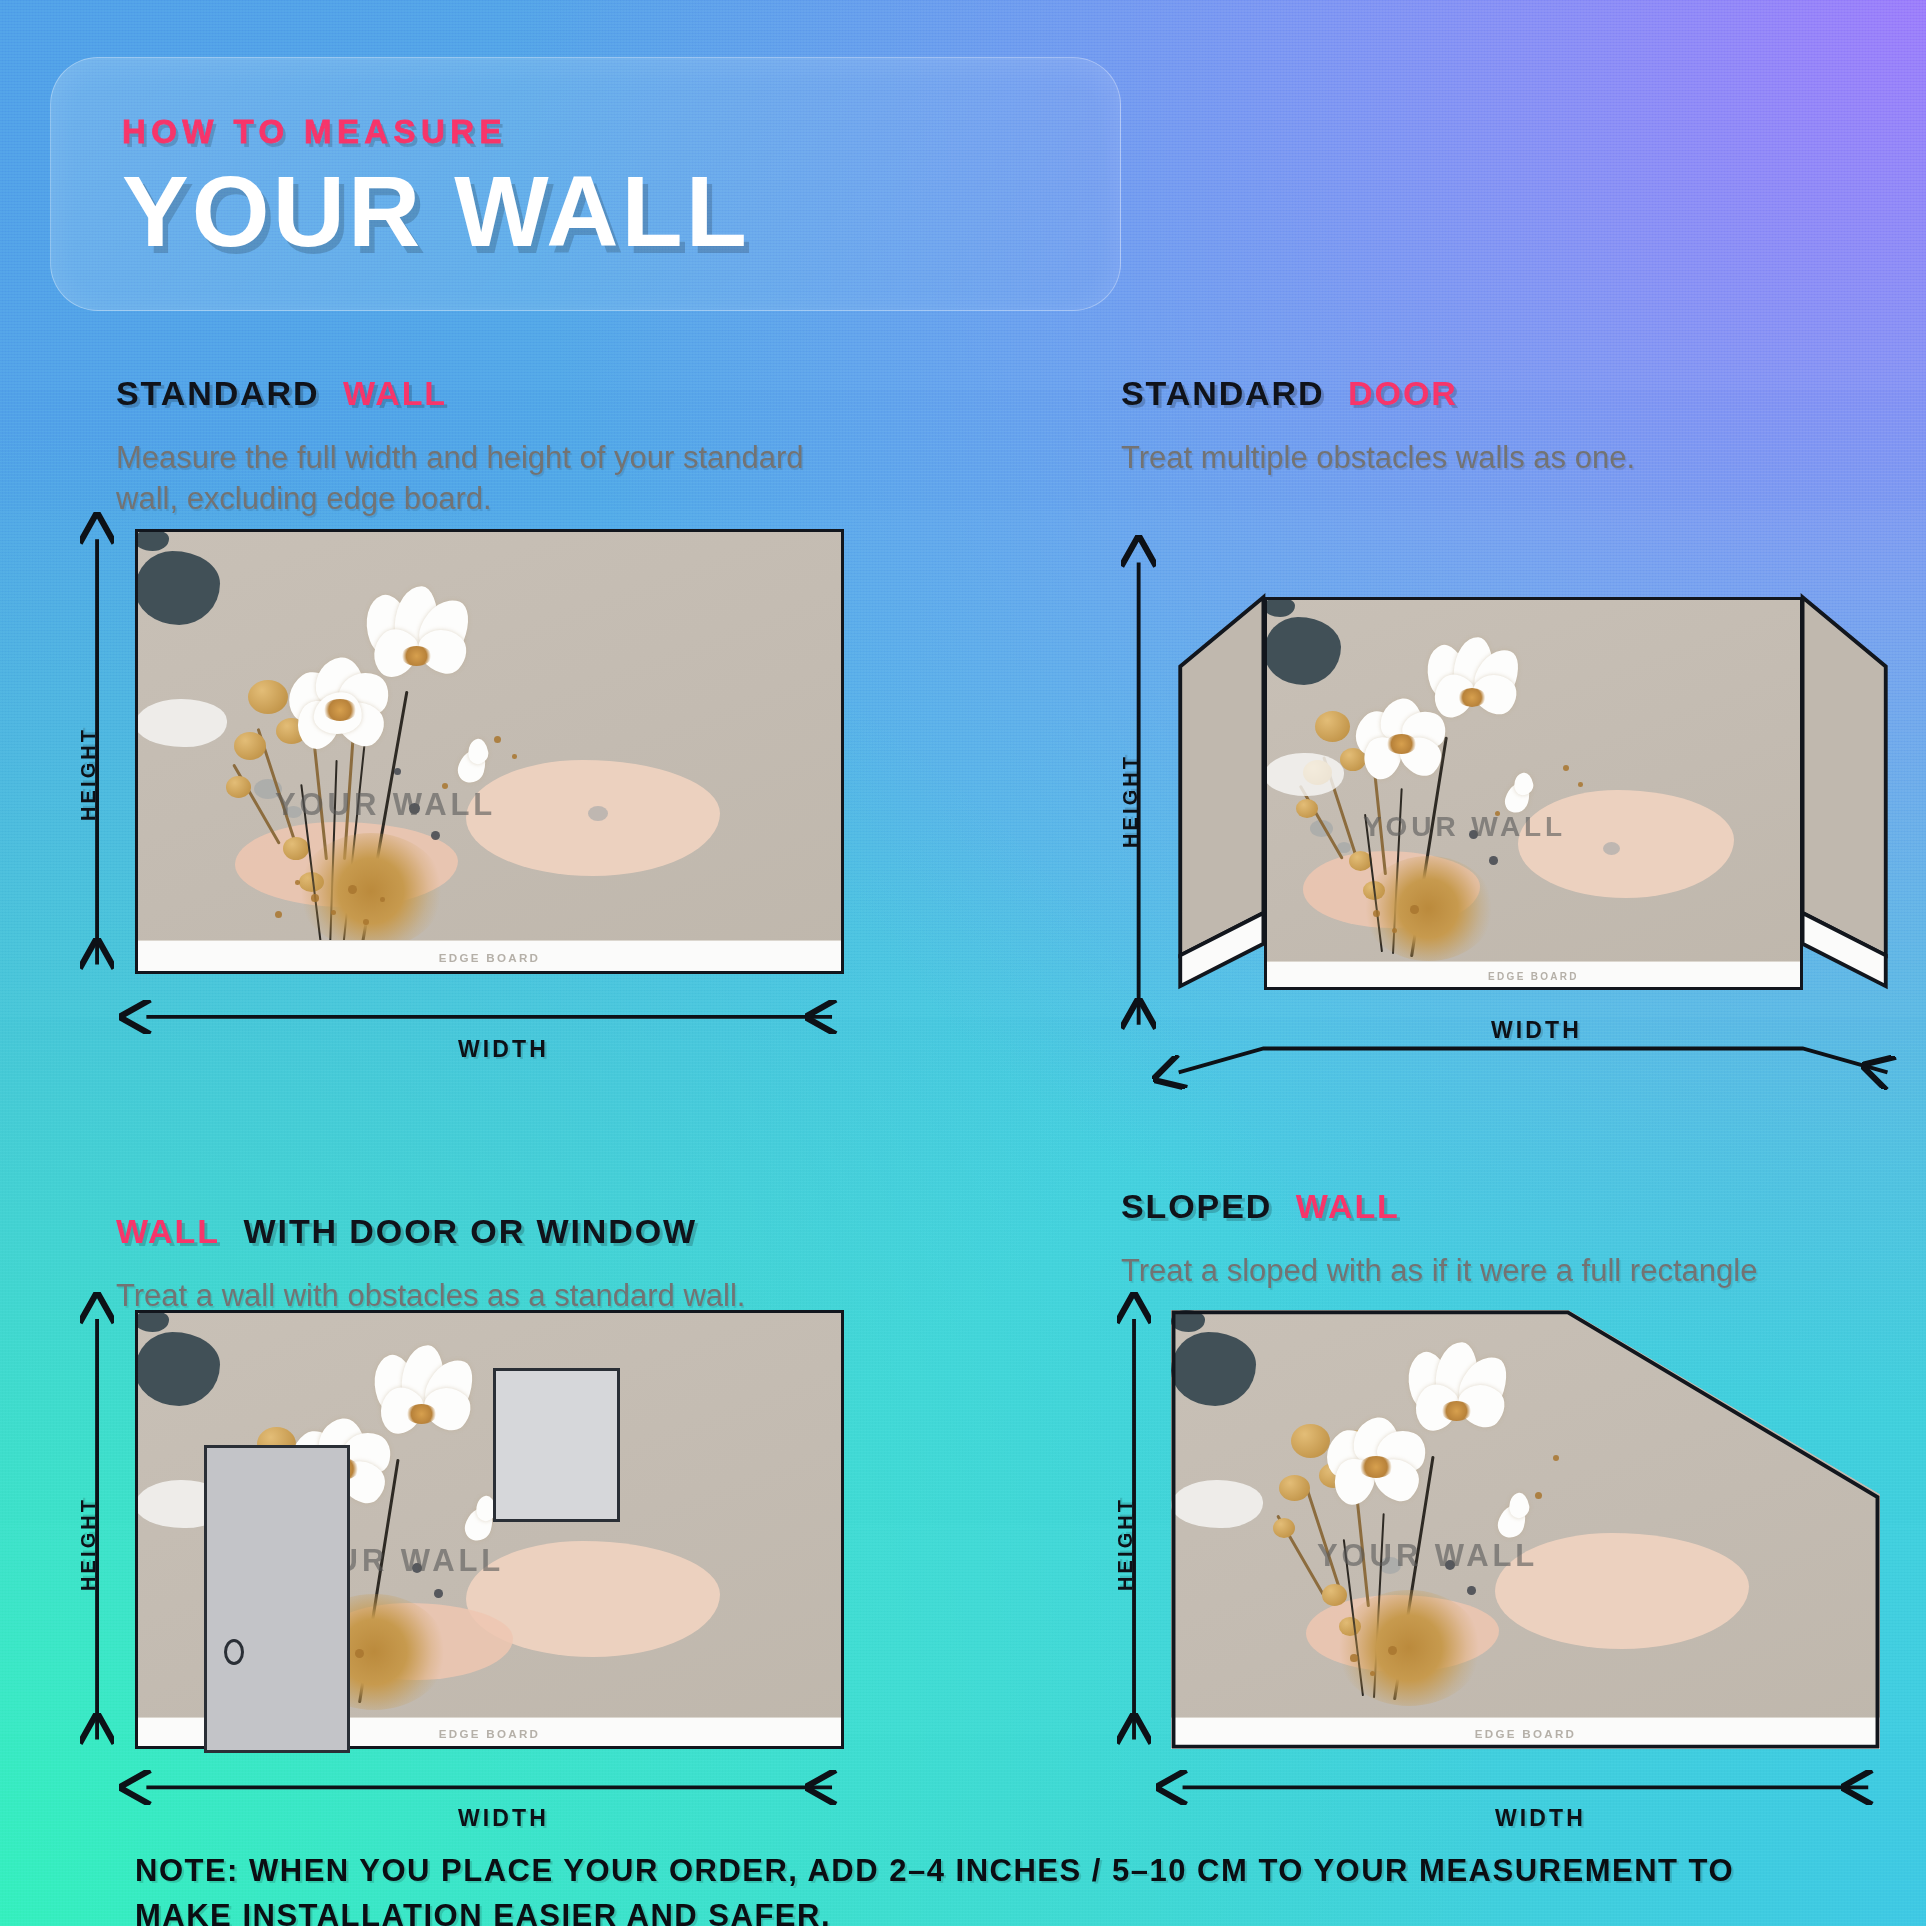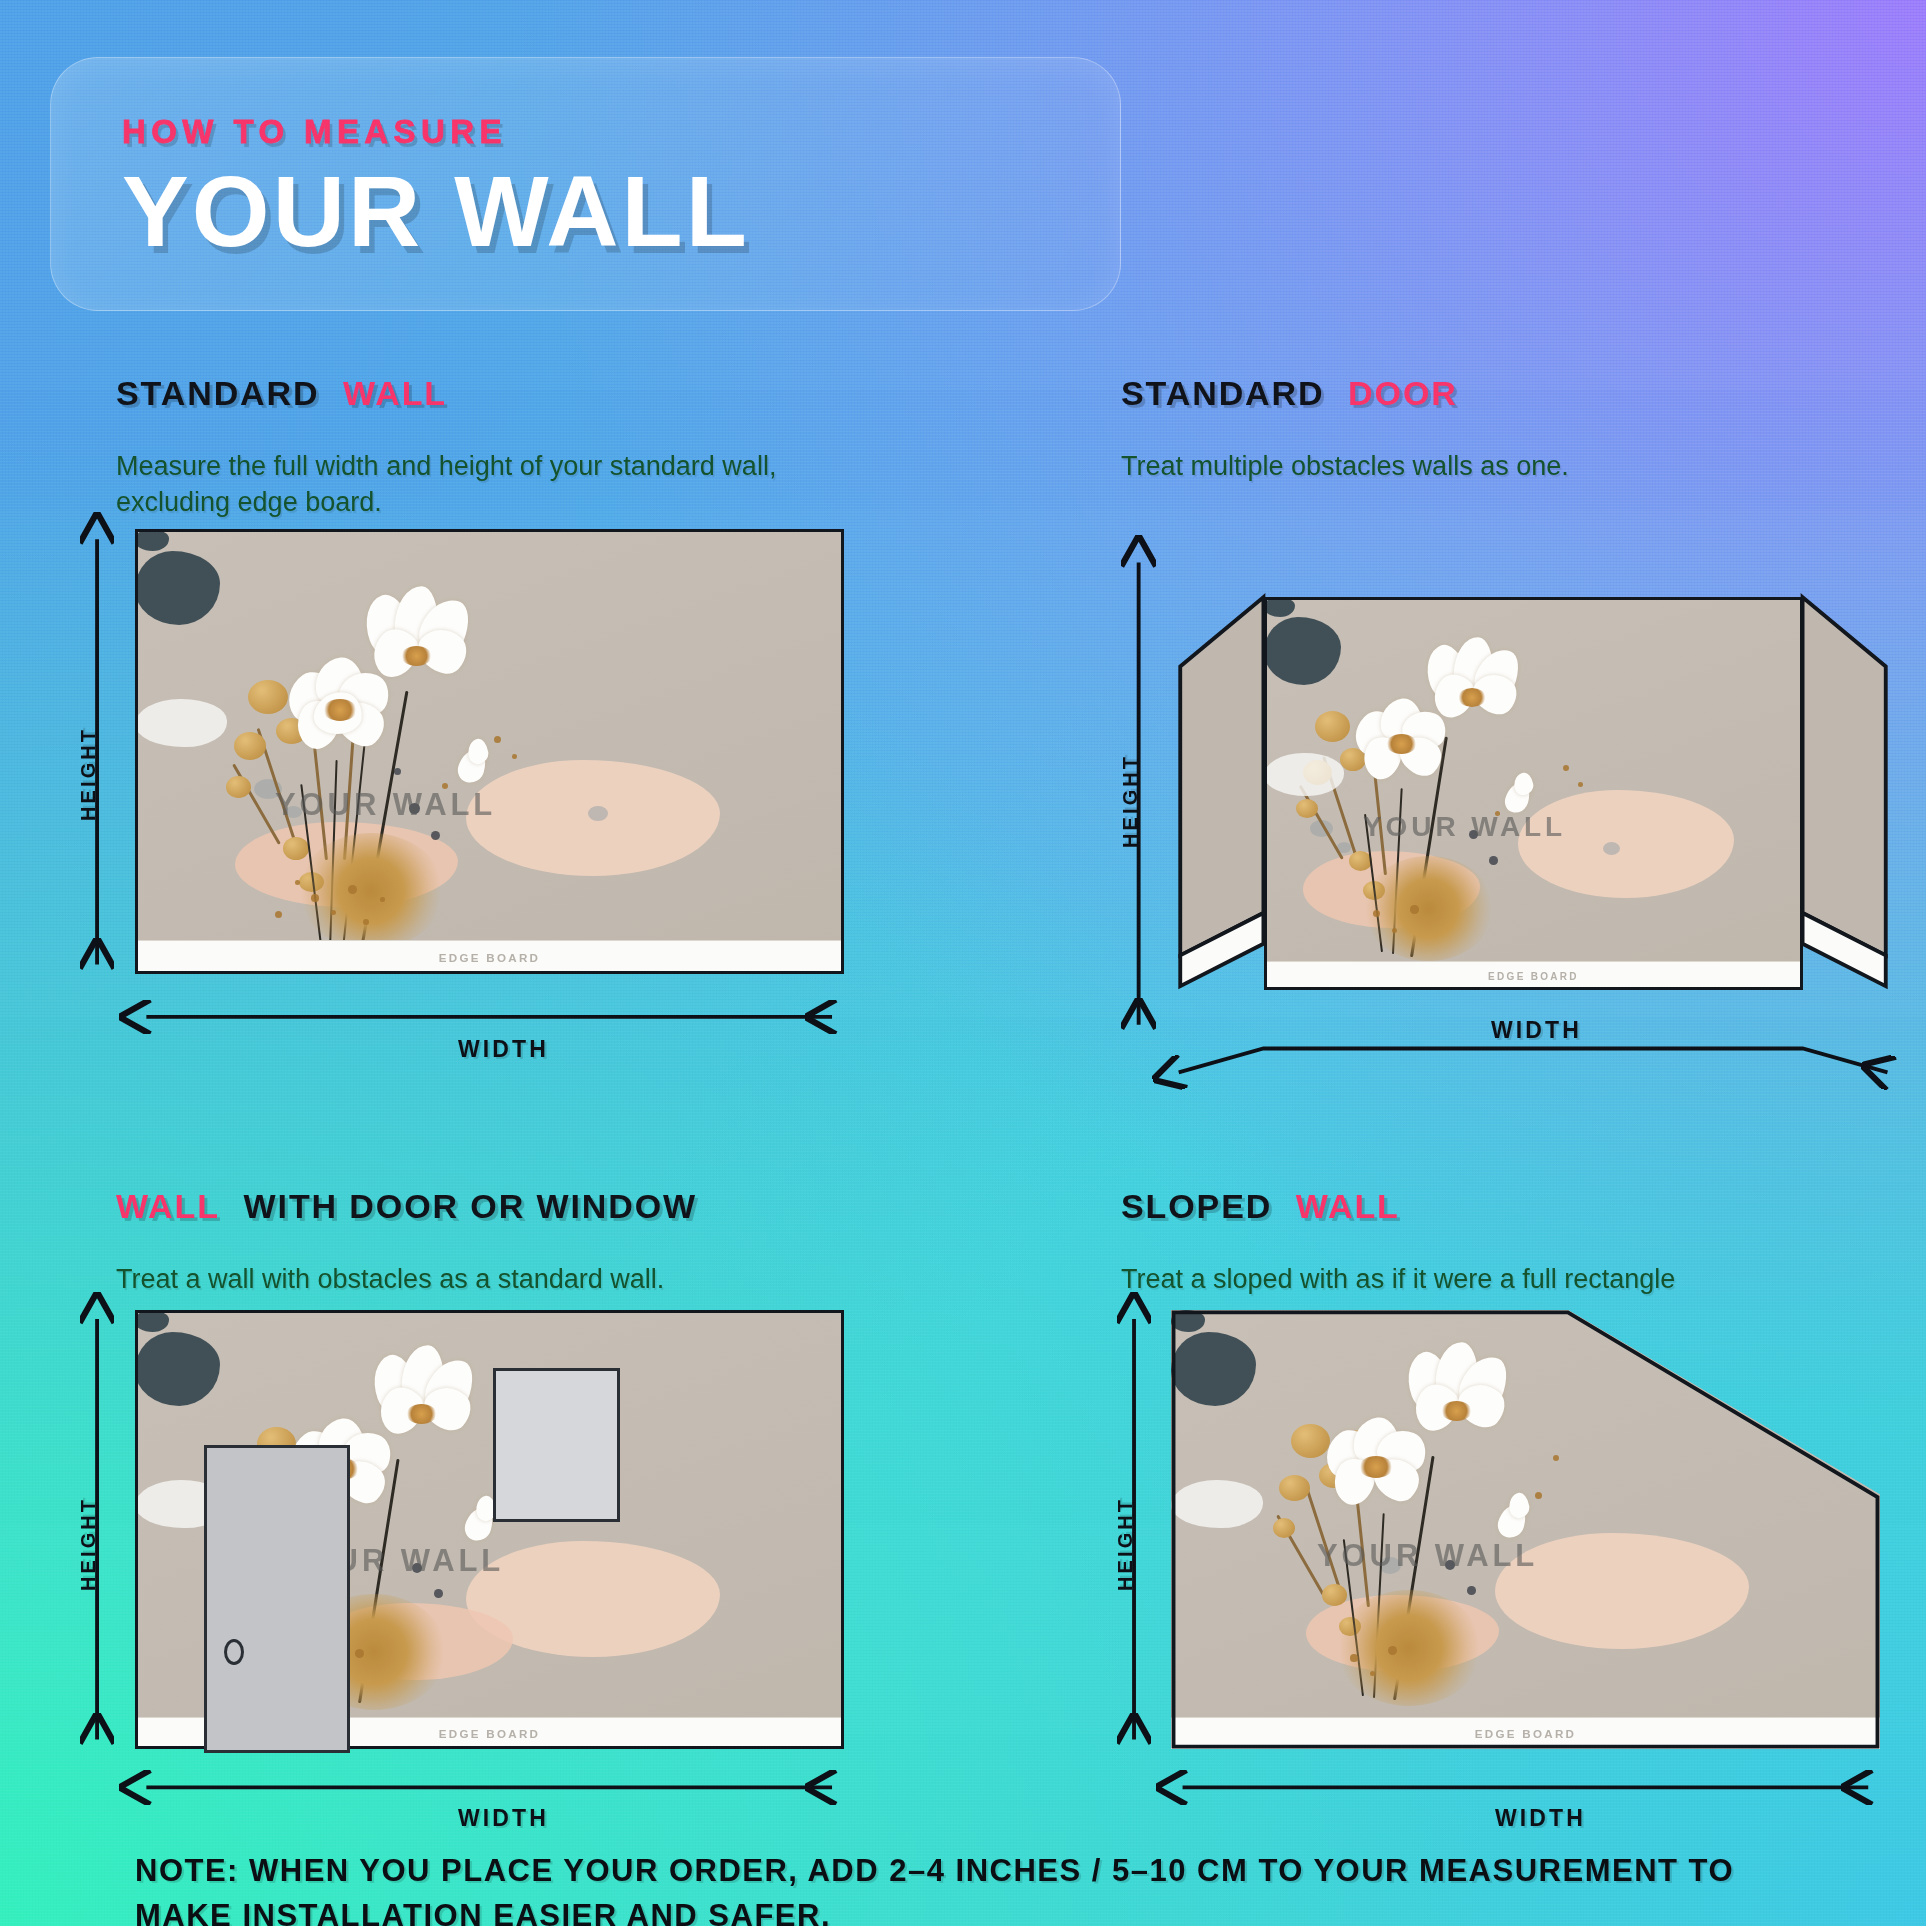--- a/index.html
+++ b/index.html
@@ -44,21 +44,21 @@
 
   
   .panel{ position:absolute; }
   .sec-title{
     font-size:34px; font-weight:bold; letter-spacing:1.9px;
     color:#10131a; text-shadow:3.1px 3.1px 0 rgba(0,0,0,.18);
     white-space:nowrap;
   }
   .sec-title .pink{ color:#f7356a; }
   .sec-desc{
-    font-size:27px; color:#14532d; line-height:1.32; margin-top:36px;
+    font-size:31px; color:#737373; line-height:1.32; margin-top:25px;
     text-shadow:1.5px 1.5px 0.8px rgba(0,0,0,.10);
     max-width:693px;
   }
 
   
   .wall-art{ position:absolute; inset:0; overflow:hidden; background:#c5bdb3; }
   .wall-art .beige{position:absolute;inset:0;background:linear-gradient(160deg,#c8c0b6 0%,#c3bbb1 55%,#bfb7ac 100%);}
   .blob{position:absolute;border-radius:46% 54% 50% 50%/50% 46% 54% 50%;}
   .peach-a{background:#f0d3c0;opacity:.92;}
   .peach-b{background:#eec7b2;opacity:.85;}
@@ -283,21 +283,21 @@
   <div class="frame-outline"></div>
 </div>
 
 <svg class="arrows" style="left:0; top:0; width:1926px; height:1926px;" viewBox="0 0 2500 2500" width="1926" height="1926">
   <line x1="1478" y1="730" x2="1478" y2="1330" stroke="#0d1117" stroke-width="5" marker-start="url(#ah)" marker-end="url(#ah)"></line>
   <polyline points="1530,1392 1640,1361 2340,1361 2450,1392" fill="none" stroke="#0d1117" stroke-width="5" marker-start="url(#ah)" marker-end="url(#ah)"></polyline>
 </svg>
 <div class="dim-label vrot" style="left:1119px; top:848px; font-size:20px;">HEIGHT</div>
 <div class="dim-label" style="left:1491px; top:1017px; font-size:23px;">WIDTH</div>
 
-<div class="panel" style="left:116px; top:1187px; width:925px;">
+<div class="panel" style="left:116px; top:1212px; width:925px;">
   <div class="sec-title">
     <span class="pink" style="margin-right: 12.3px;">WALL</span>
     <span>WITH DOOR OR WINDOW</span>
   </div>
   <div class="sec-desc">Treat a wall with obstacles as a standard wall.</div>
 </div>
 
 <div style="position:absolute; left:135px; top:1310px; width:709px; height:439px;">
   <div class="wall-art">
     <div class="beige"></div>

